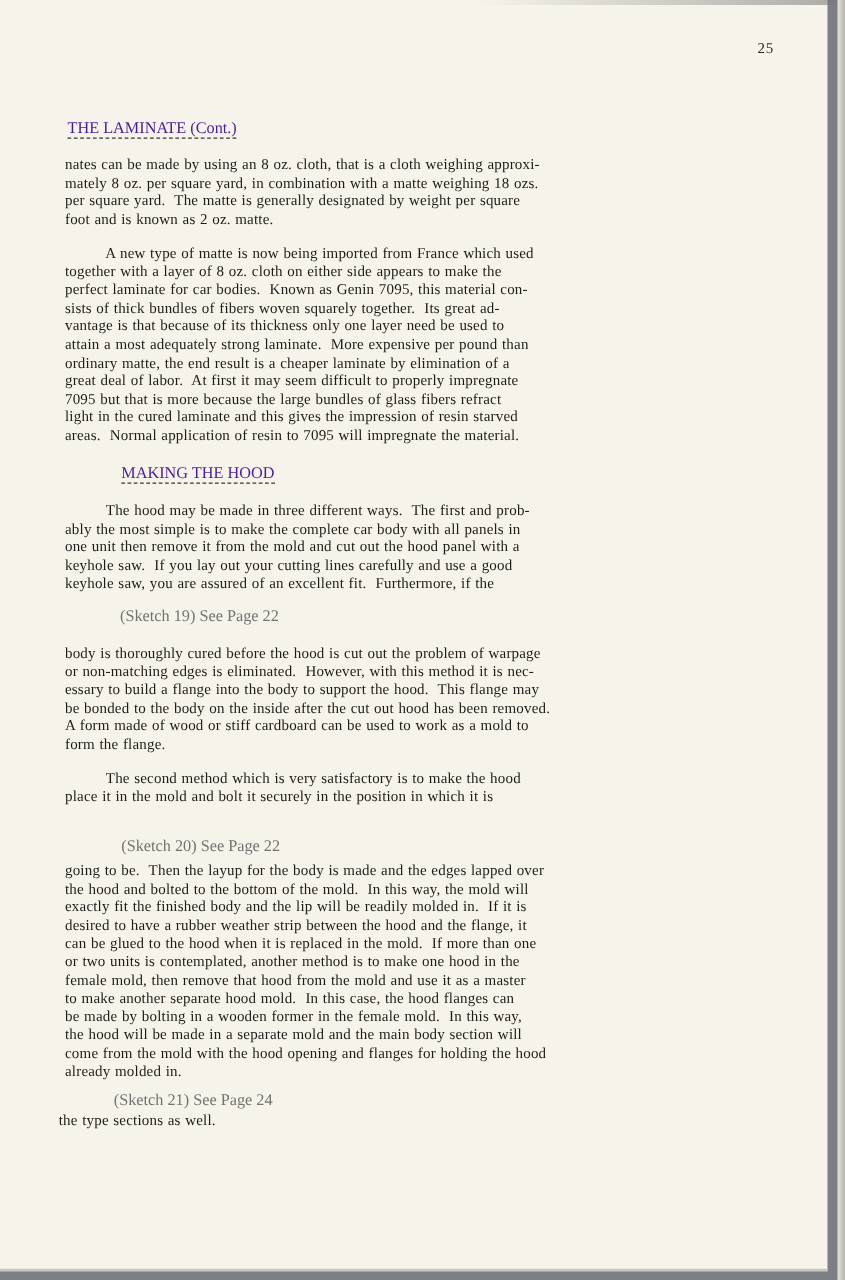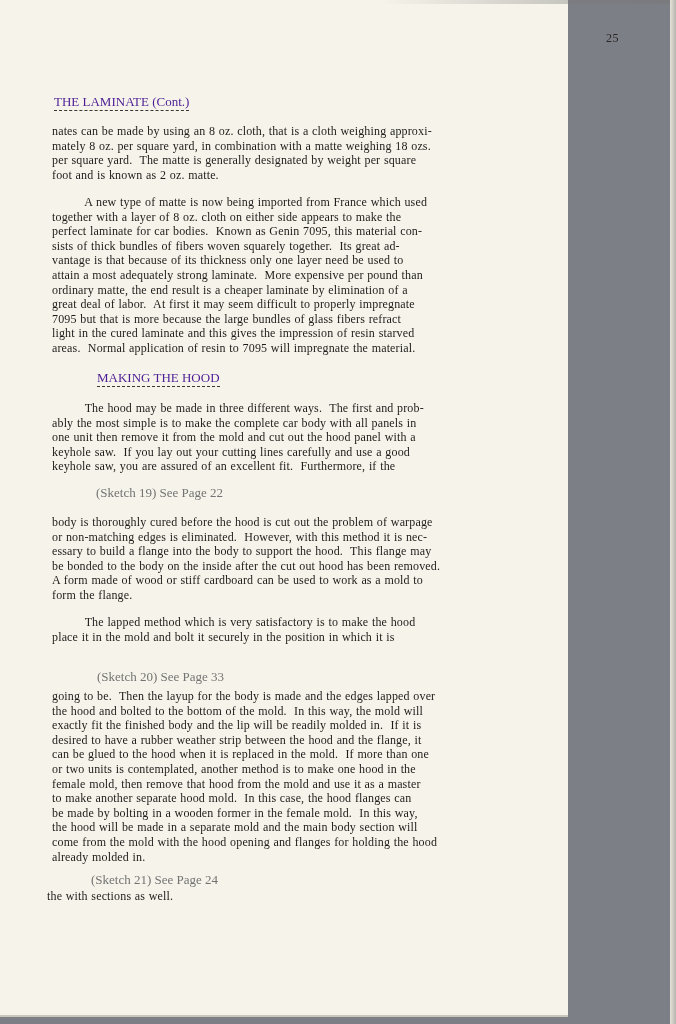--- a/index.html
+++ b/index.html
@@ -3,21 +3,21 @@
   <meta charset="utf-8">
   <style>
     html, body { margin: 0; padding: 0; }
     body {
       width: 676px; height: 1024px; overflow: hidden; position: relative;
       background: #7d7f86;
       font-family: "Liberation Serif", "DejaVu Serif", serif;
       color: #1e1c1a;
     }
     .page {
-      position: absolute; left: 0; top: 0; width: 568px; height: 1015px;
+      position: absolute; left: 0; top: 0; width: 662px; height: 1015px;
       background: #f6f4ea;
       border-bottom: 2px solid #c9c6bc;
     }
     .page-edge {
       position: absolute; right: 0; top: 0; width: 6px; height: 1024px;
       background: linear-gradient(to right, #e6e3d8, #b6b4ae);
     }
     .top-shadow {
       position: absolute; left: 380px; top: 0; width: 296px; height: 4px;
       background: linear-gradient(to right, rgba(120,120,120,0), rgba(120,120,120,0.6));
@@ -54,21 +54,21 @@
 
   <div class="block" style="top:124px;"><span class="line">nates can be made by using an 8 oz. cloth, that is a cloth weighing approxi-</span><span class="line">mately 8 oz. per square yard, in combination with a matte weighing 18 ozs.</span><span class="line">per square yard.  The matte is generally designated by weight per square</span><span class="line">foot and is known as 2 oz. matte.</span></div>
   <div class="block" style="top:195px;"><span class="line">         A new type of matte is now being imported from France which used</span><span class="line">together with a layer of 8 oz. cloth on either side appears to make the</span><span class="line">perfect laminate for car bodies.  Known as Genin 7095, this material con-</span><span class="line">sists of thick bundles of fibers woven squarely together.  Its great ad-</span><span class="line">vantage is that because of its thickness only one layer need be used to</span><span class="line">attain a most adequately strong laminate.  More expensive per pound than</span><span class="line">ordinary matte, the end result is a cheaper laminate by elimination of a</span><span class="line">great deal of labor.  At first it may seem difficult to properly impregnate</span><span class="line">7095 but that is more because the large bundles of glass fibers refract</span><span class="line">light in the cured laminate and this gives the impression of resin starved</span><span class="line">areas.  Normal application of resin to 7095 will impregnate the material.</span></div>
 
   <div class="heading h-hood">MAKING THE HOOD</div>
 
   <div class="block" style="top:401px;"><span class="line">         The hood may be made in three different ways.  The first and prob-</span><span class="line">ably the most simple is to make the complete car body with all panels in</span><span class="line">one unit then remove it from the mold and cut out the hood panel with a</span><span class="line">keyhole saw.  If you lay out your cutting lines carefully and use a good</span><span class="line">keyhole saw, you are assured of an excellent fit.  Furthermore, if the</span></div>
   <div class="sketch" style="left:96px; top:485px;">(Sketch 19) See Page 22</div>
 
   <div class="block" style="top:515px;"><span class="line">body is thoroughly cured before the hood is cut out the problem of warpage</span><span class="line">or non-matching edges is eliminated.  However, with this method it is nec-</span><span class="line">essary to build a flange into the body to support the hood.  This flange may</span><span class="line">be bonded to the body on the inside after the cut out hood has been removed.</span><span class="line">A form made of wood or stiff cardboard can be used to work as a mold to</span><span class="line">form the flange.</span></div>
-  <div class="block" style="top:615px;"><span class="line">         The lapped method which is very satisfactory is to make the hood</span><span class="line">place it in the mold and bolt it securely in the position in which it is</span></div>
-  <div class="sketch" style="left:97px; top:669px;">(Sketch 20) See Page 33</div>
+  <div class="block" style="top:615px;"><span class="line">         The second method which is very satisfactory is to make the hood</span><span class="line">place it in the mold and bolt it securely in the position in which it is</span></div>
+  <div class="sketch" style="left:97px; top:669px;">(Sketch 20) See Page 22</div>
 
   <div class="block" style="top:689px;"><span class="line">going to be.  Then the layup for the body is made and the edges lapped over</span><span class="line">the hood and bolted to the bottom of the mold.  In this way, the mold will</span><span class="line">exactly fit the finished body and the lip will be readily molded in.  If it is</span><span class="line">desired to have a rubber weather strip between the hood and the flange, it</span><span class="line">can be glued to the hood when it is replaced in the mold.  If more than one</span><span class="line">or two units is contemplated, another method is to make one hood in the</span><span class="line">female mold, then remove that hood from the mold and use it as a master</span><span class="line">to make another separate hood mold.  In this case, the hood flanges can</span><span class="line">be made by bolting in a wooden former in the female mold.  In this way,</span><span class="line">the hood will be made in a separate mold and the main body section will</span><span class="line">come from the mold with the hood opening and flanges for holding the hood</span><span class="line">already molded in.</span></div>
   <div class="sketch" style="left:91px; top:872px;">(Sketch 21) See Page 24</div>
 
-  <div class="block" style="top:889px; left:47px;"><span class="line">the with sections as well.</span></div>
+  <div class="block" style="top:889px; left:47px;"><span class="line">the type sections as well.</span></div>
 </div>
 <div class="page-edge"></div>
 
 </body></html>

